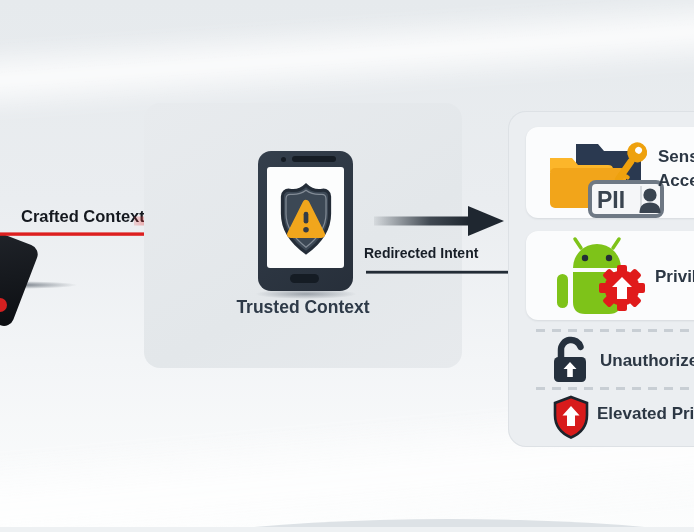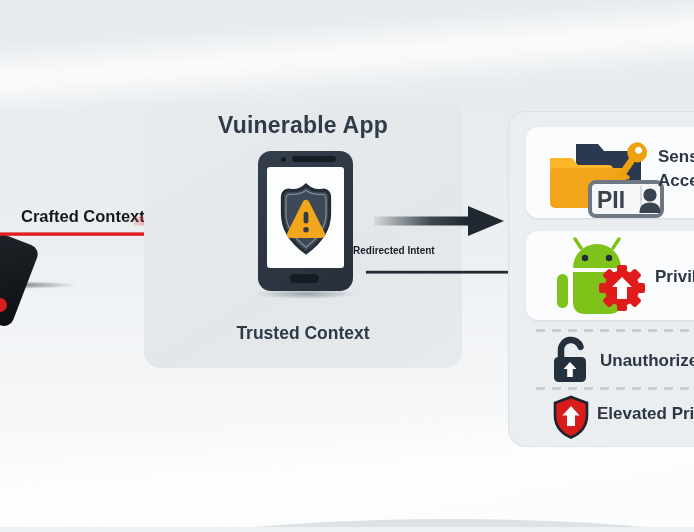--- a/index.html
+++ b/index.html
@@ -14,31 +14,31 @@
   .bottom-curve{position:absolute;left:90px;top:519px;width:720px;height:50px;border-radius:50% 50% 0 0 / 100% 100% 0 0;background:#dde2e6;}
   .bottom-curve-fill{position:absolute;left:0;top:527px;width:694px;height:5px;background:#eef1f3;}
 
   
   .attacker-phone{position:absolute;left:-27px;top:236px;width:54px;height:86px;background:linear-gradient(150deg,#20242a,#0c0e12);border-radius:10px;transform:rotate(21deg);}
   .attacker-shadow{position:absolute;left:-14px;top:281px;width:92px;height:8px;border-radius:50%;background:radial-gradient(ellipse at 30% 50%,rgba(70,80,92,.75),rgba(70,80,92,0) 70%);}
   .attacker-dot{position:absolute;left:-7px;top:298px;width:14px;height:14px;border-radius:50%;background:#d42020;}
 
   .label{position:absolute;color:#15191f;font-weight:700;white-space:nowrap;}
   .crafted-label{left:21px;top:207px;font-size:16.5px;}
-  .redirected-label{left:353px;top:245px;font-size:10px;font-weight:700;color:#171e27;}
+  .redirected-label{left:364px;top:245px;font-size:14px;font-weight:700;color:#171e27;}
 
   .arrow-svg{position:absolute;display:block;}
   .shadow-line{position:absolute;height:2px;background:#8d97a2;opacity:.32;border-radius:2px;}
 
   
   .app-card{position:absolute;left:144px;top:103px;width:318px;height:265px;border-radius:16px;
     background:linear-gradient(150deg,#e8ebee 0%,#e3e7ea 60%,#e7eaed 100%);}
   .app-title{position:absolute;left:144px;top:112px;width:318px;text-align:center;font-size:23px;font-weight:700;color:#2f3b49;letter-spacing:.2px;}
   .app-caption{position:absolute;left:144px;width:318px;text-align:center;font-size:17.5px;font-weight:700;color:#2e3a48;}
-  .cap1{top:297px;margin-top:26px;} .cap2{top:319px;}
+  .cap1{top:297px;} .cap2{top:319px;}
 
   
   .phone{position:absolute;left:258px;top:151px;width:95px;height:140px;border-radius:13px;background:linear-gradient(145deg,#343f4c,#272f3a);}
   .phone-screen{position:absolute;left:267px;top:167px;width:77px;height:101px;background:#fcfdfd;border-radius:3px;}
   .phone-cam{position:absolute;left:281px;top:157px;width:5px;height:5px;border-radius:50%;background:#151c24;}
   .phone-speaker{position:absolute;left:292px;top:156px;width:44px;height:6px;border-radius:3px;background:#151c24;}
   .phone-home{position:absolute;left:290px;top:274px;width:29px;height:9px;border-radius:4.5px;background:#151c24;}
   .phone-shadow{position:absolute;left:256px;top:289px;width:100px;height:10px;border-radius:50%;background:radial-gradient(ellipse,rgba(84,94,106,.5),rgba(84,94,106,0) 72%);}
   .warn-shield{position:absolute;left:273px;top:181px;}
 
@@ -80,21 +80,20 @@
         <stop offset="0" stop-color="#e84040" stop-opacity="0.18"></stop>
         <stop offset="0.55" stop-color="#e02020" stop-opacity="0.95"></stop>
         <stop offset="1" stop-color="#e01d1d"></stop>
       </linearGradient>
     </defs>
     <rect x="6" y="14.5" width="86" height="9" fill="url(#redFade)"></rect>
     <polygon points="90,4 124,19 90,34" fill="#e01d1d"></polygon>
   </svg>
 
   <div class="app-card"></div>
-  <div class="app-title">Vuinerable App</div>
 
   <div class="phone-shadow"></div>
   <div class="phone"></div>
   <div class="phone-screen"></div>
   <div class="phone-cam"></div>
   <div class="phone-speaker"></div>
   <div class="phone-home"></div>
 
   <svg class="warn-shield" width="66" height="80" viewBox="0 0 64 78">
     <path d="M32 4 C36 8 42 10 48 9 C52 8.5 55 11 55 15 V32 C55 48 46 60 32 70 C18 60 9 48 9 32 V15 C9 11 12 8.5 16 9 C22 10 28 8 32 4 Z" fill="#3c4855" stroke="#242d38" stroke-width="3"></path>

